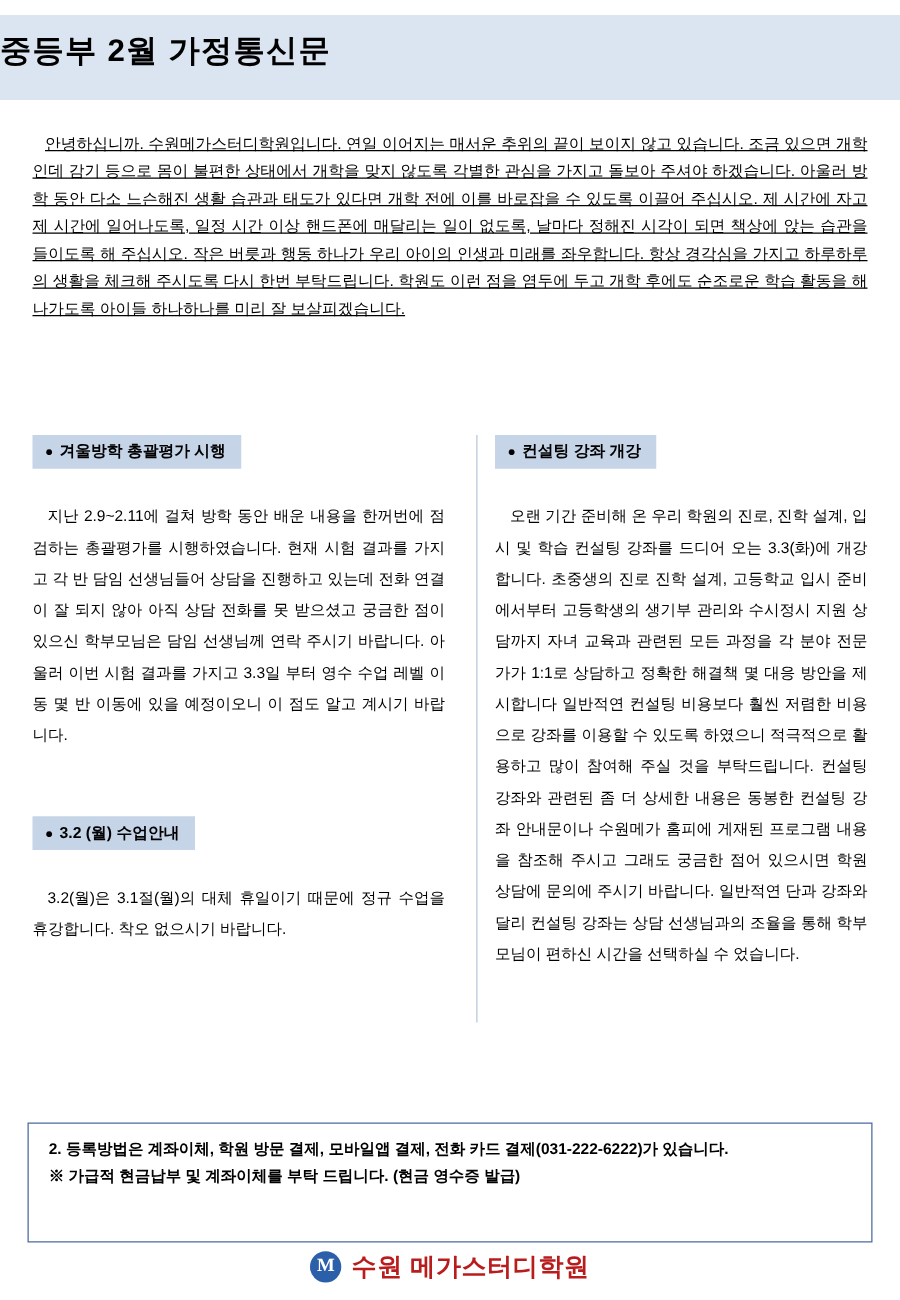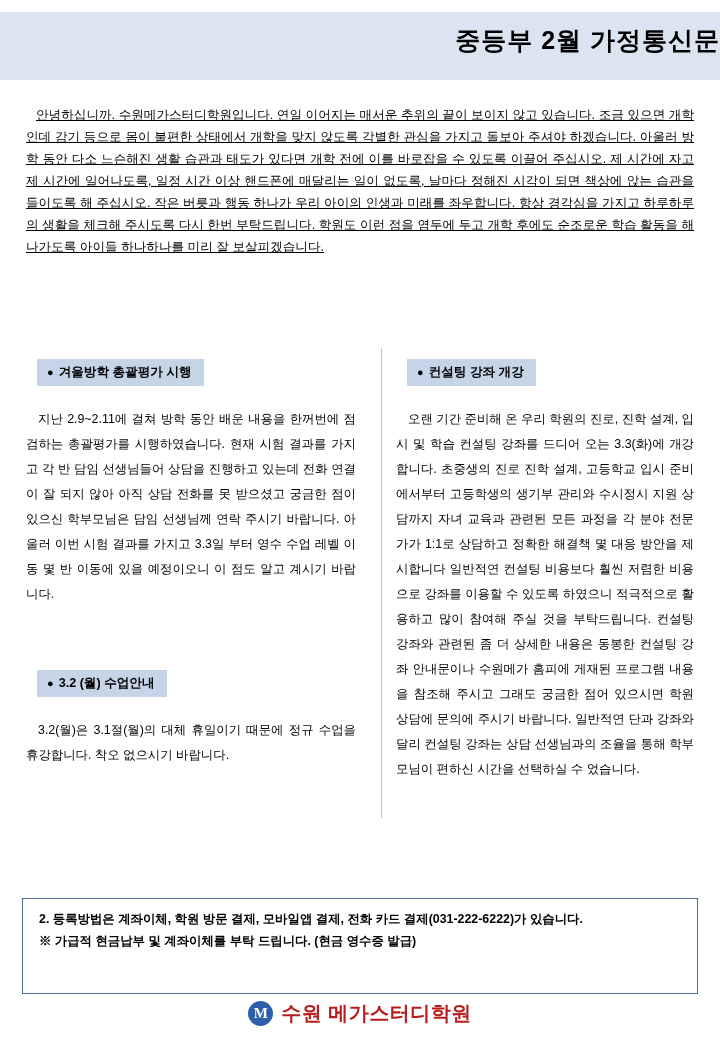--- a/index.html
+++ b/index.html
@@ -29,21 +29,21 @@
     top: 12px;
     width: 720px;
     height: 68px;
     background: #dbe5f1;
   }
   .header-title {
     position: absolute;
     left: 0;
     top: 24px;
     width: 720px;
-    text-align: right;
+    text-align: left;
     font-size: 25px;
     font-weight: bold;
     letter-spacing: 1px;
     color: #000;
   }
 
   
   .intro {
     position: absolute;
     left: 26px;
@@ -88,33 +88,33 @@
     top: 0;
     width: 298px;
   }
 
   .sec-head {
     display: inline-block;
     background: #c6d4e8;
     font-size: 12.6px;
     font-weight: bold;
     padding: 5px 12px 5px 10px;
-    margin: 11px;
+    margin: 0;
     white-space: nowrap;
   }
   .sec-head .bullet {
     font-size: 11px;
     margin-right: 5px;
   }
   .sec-body {
     font-size: 12.4px;
     line-height: 25px;
     text-align: justify;
     text-justify: inter-character;
-    margin-top: 10px;
+    margin-top: 26px;
   }
   .sec-body p {
     margin: 0;
     text-indent: 12px;
   }
   .sec-block-2 {
     margin-top: 52px;
   }
 
   

